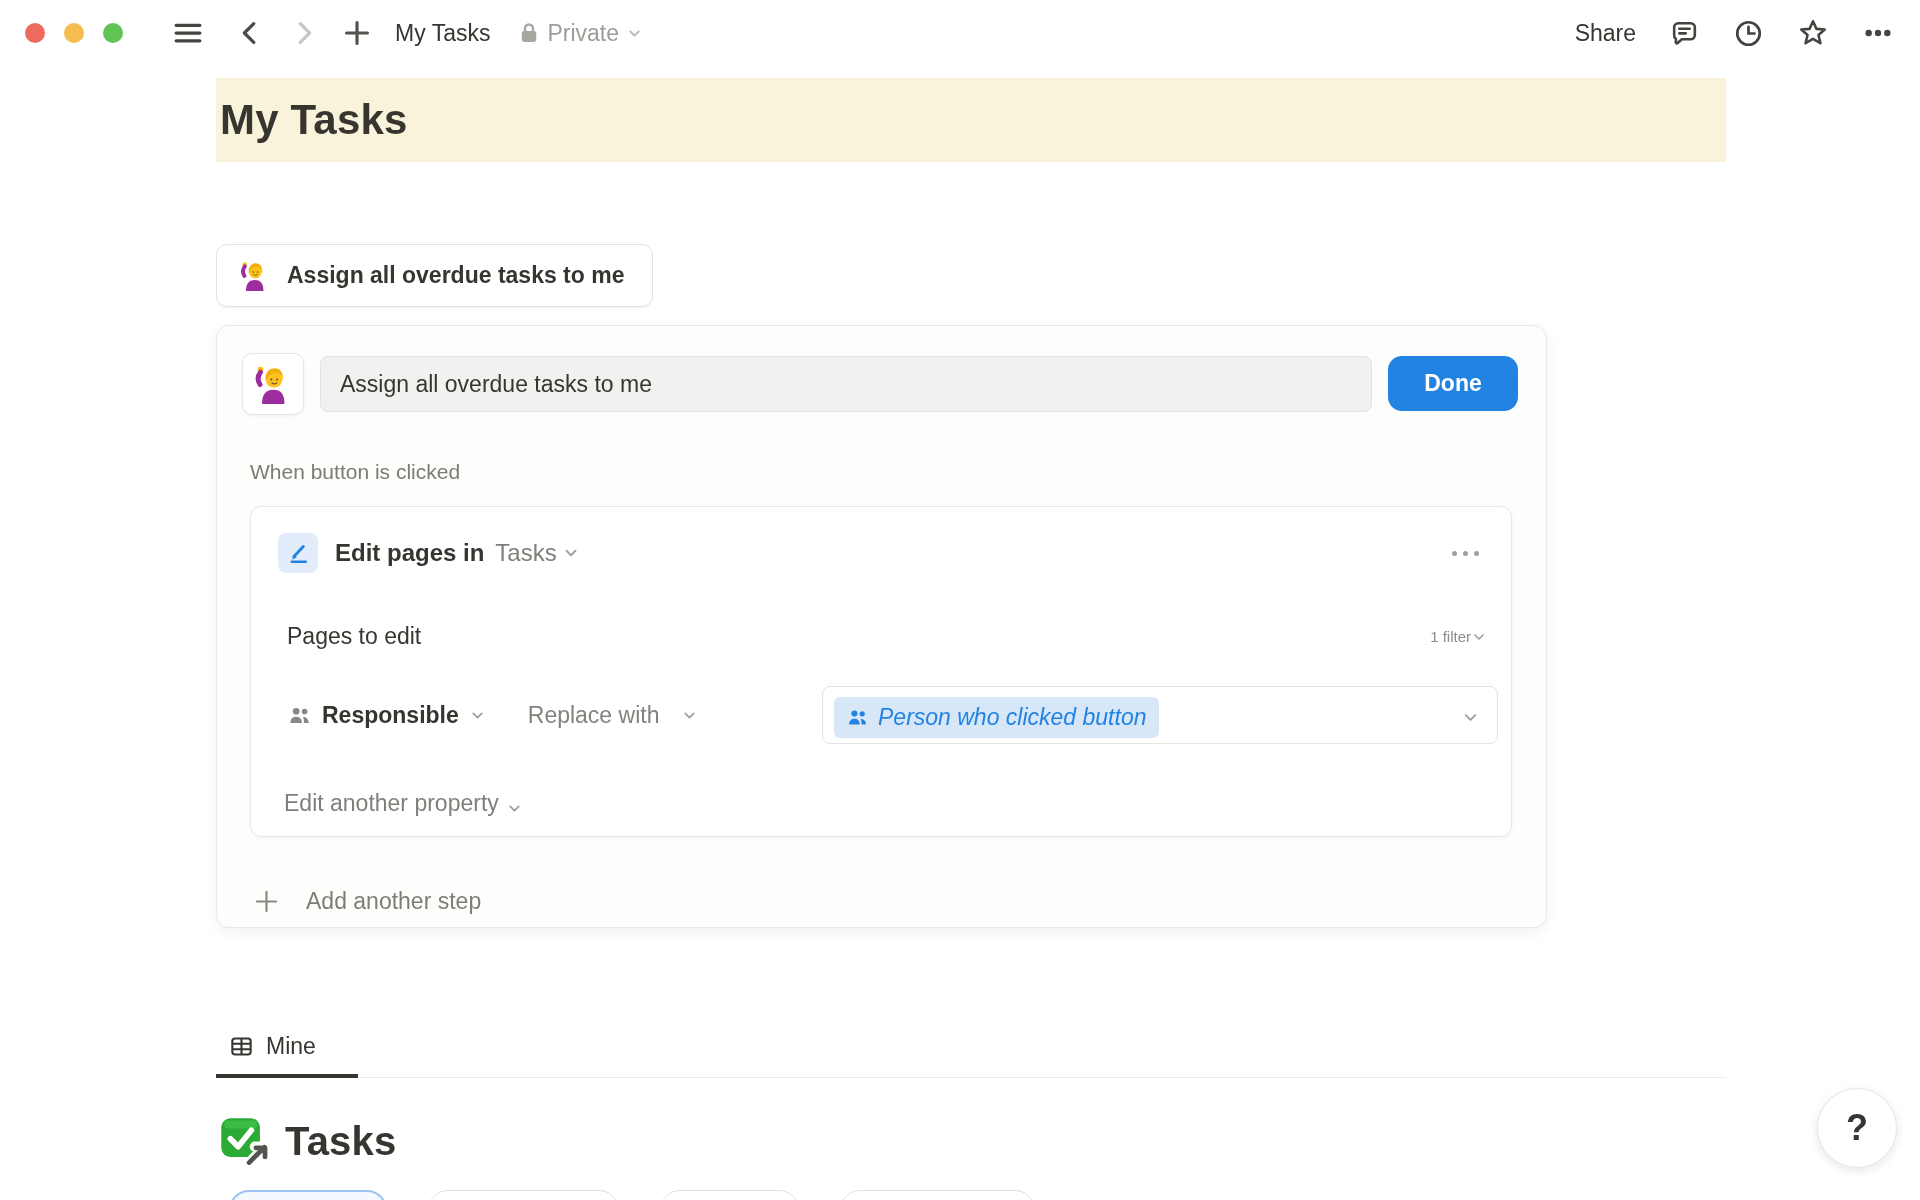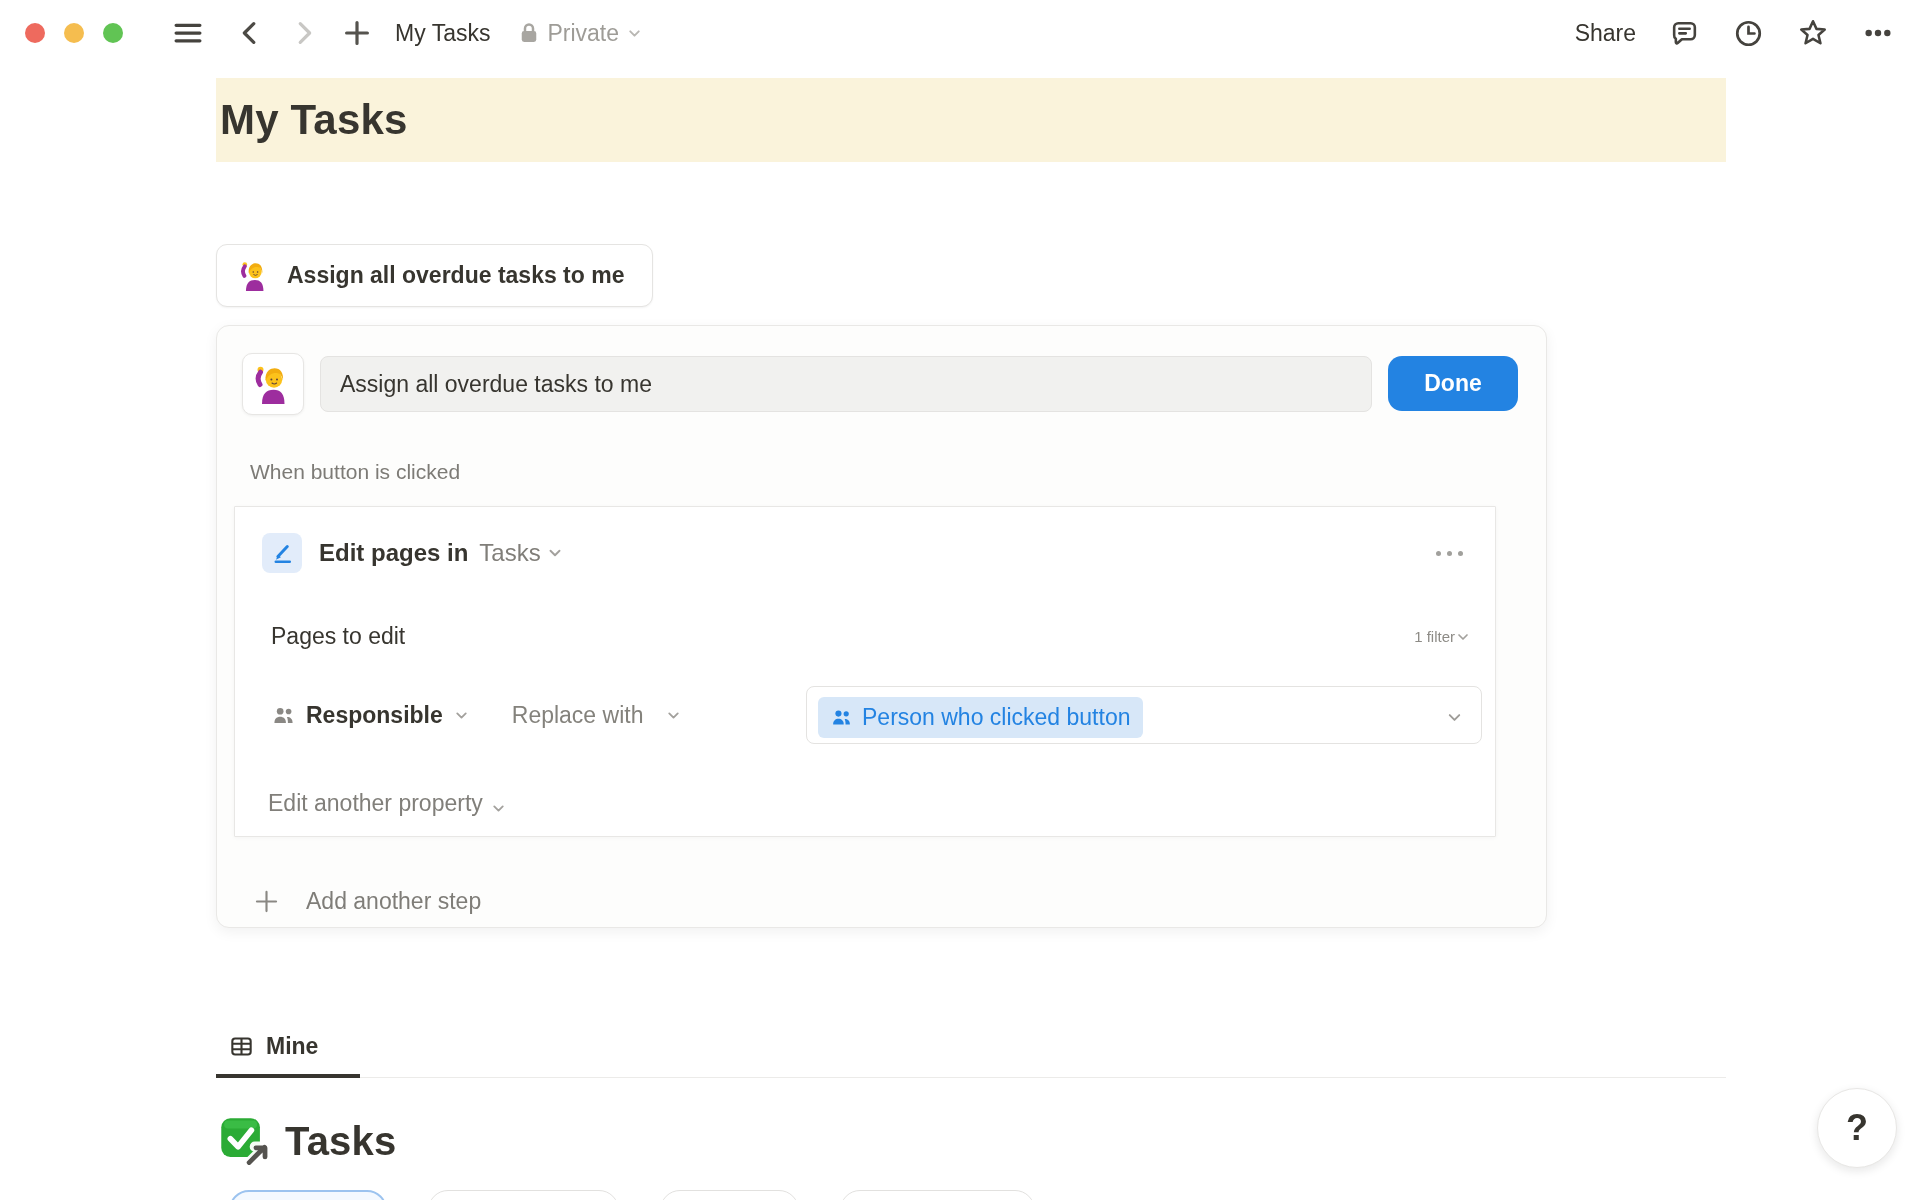--- a/index.html
+++ b/index.html
@@ -46,54 +46,54 @@
     box-shadow:0 4px 14px rgba(15,15,15,.06); }
   .editor-row { position:absolute; left:25px; right:28px; top:27px; display:flex; align-items:flex-start; gap:16px; }
   .emoji-tile { width:62px; height:62px; background:#fff; border:1px solid #e7e6e4; border-radius:10px;
     display:flex; align-items:center; justify-content:center; box-shadow:0 1px 3px rgba(15,15,15,.06); cursor:pointer; flex:0 0 auto; }
   .name-input { flex:1 1 auto; height:56px; margin-top:3px; background:#f1f1ef; border:1px solid #e4e3e1;
     border-radius:8px; font-family:inherit; font-size:23px; color:#37352f; padding:0 19px; outline:none; }
   .done-btn { flex:0 0 auto; width:130px; height:55px; margin-top:3px; background:#2383e2; color:#ffffff;
     border:none; border-radius:14px; font-family:inherit; font-size:23px; font-weight:700; cursor:pointer; }
   .trigger-caption { position:absolute; left:33px; top:134px; font-size:21px; color:#7d7b76; }
 
-  .edit-card { position:absolute; left:17px; top:180px; width:1262px; height:331px;
-    background:#fff; border:1px solid #e8e7e5; border-radius:1px;
+  .edit-card { position:absolute; left:33px; top:180px; width:1262px; height:331px;
+    background:#fff; border:1px solid #e8e7e5; border-radius:11px;
     box-shadow:0 1px 4px rgba(15,15,15,.04); overflow:hidden; }
   .card-row { display:flex; align-items:center; }
   .row-action { margin:26px 26px 0 27px; height:40px; }
   .action-icon { width:40px; height:40px; border-radius:8px; background:#e2ecfa;
     display:flex; align-items:center; justify-content:center; flex:0 0 auto; }
   .action-label { margin-left:17px; font-size:24px; font-weight:700; color:#37352f; }
   .action-target { margin-left:11px; font-size:24px; color:#807e79; cursor:pointer; display:flex; align-items:center; gap:5px; }
   .more-dots { margin-left:auto; display:flex; gap:6px; cursor:pointer; padding:6px; }
   .more-dots i { width:5px; height:5px; border-radius:50%; background:#a1a09c; }
   .row-pages { margin:50px 24px 0 36px; justify-content:space-between; }
   .pages-label { font-size:23px; color:#37352f; }
   .filter-chip { display:flex; align-items:center; font-size:15px; color:#8d8b86; cursor:pointer; }
   .row-prop { margin:36px 13px 0 36px; }
   .prop-name { display:flex; align-items:center; gap:10px; font-size:23px; font-weight:700; color:#37352f; cursor:pointer; }
   .chev { display:flex; color:#a3a19d; }
   .op-label { margin-left:42px; display:flex; align-items:center; gap:22px; font-size:23px; color:#84827c; cursor:pointer; }
   .value-select { margin-left:auto; width:676px; height:58px; border:1px solid #e4e3e1; border-radius:8px;
-    background:#fff; display:flex; align-items:center; padding:4px 17px 0 11px; cursor:pointer; }
+    background:#fff; display:flex; align-items:center; padding:4px 17px 0 11px; cursor:pointer;font-style:italic; }
   .person-pill { display:flex; align-items:center; gap:9px; background:#d7e7f8; border-radius:6px; padding:7px 12px; }
   .person-pill span { font-size:23px; color:#2383e2; }
   .value-select .chev { margin-left:auto; color:#9e9c98; }
   .row-another { margin:46px 0 0 33px; }
   .another-label { display:flex; align-items:flex-end; gap:7px; font-size:23px; color:#817f7a; cursor:pointer; }
   .add-step { position:absolute; left:36px; top:562px; display:flex; align-items:center; gap:26px;
     color:#7f7d78; cursor:pointer; }
   .add-step span { font-size:23px; }
 
   
   .tabs { position:absolute; left:216px; top:1033px; width:1510px; border-bottom:1px solid #ecebe9; }
   .tab { display:inline-flex; align-items:center; gap:12px; padding:0 42px 14px 13px;
     border-bottom:4px solid #37352f; margin-bottom:-1px; cursor:pointer; }
-  .tab-label { font-size:23px; font-weight:700; color:#37352f; }
+  .tab-label { font-size:23px; font-weight:400; color:#37352f; }
   .db-heading { position:absolute; left:219px; top:1116px; display:flex; align-items:center; gap:16px; }
   .db-title { font-size:40px; font-weight:800; color:#37352f; letter-spacing:.2px; }
 
   .pills { position:absolute; left:229px; top:1190px; display:flex; gap:41px; }
   .pill { height:40px; border-radius:20px; background:#fff; border:1.5px solid #e2e1df; }
   .pill.active { border:2px solid #9cc3ef; background:#f4f9ff; }
 
   .help-fab { position:absolute; left:1817px; top:1088px; width:80px; height:80px; border-radius:50%;
     background:#fff; border:1px solid #e8e7e5; box-shadow:0 3px 10px rgba(15,15,15,.1);
     display:flex; align-items:center; justify-content:center;

